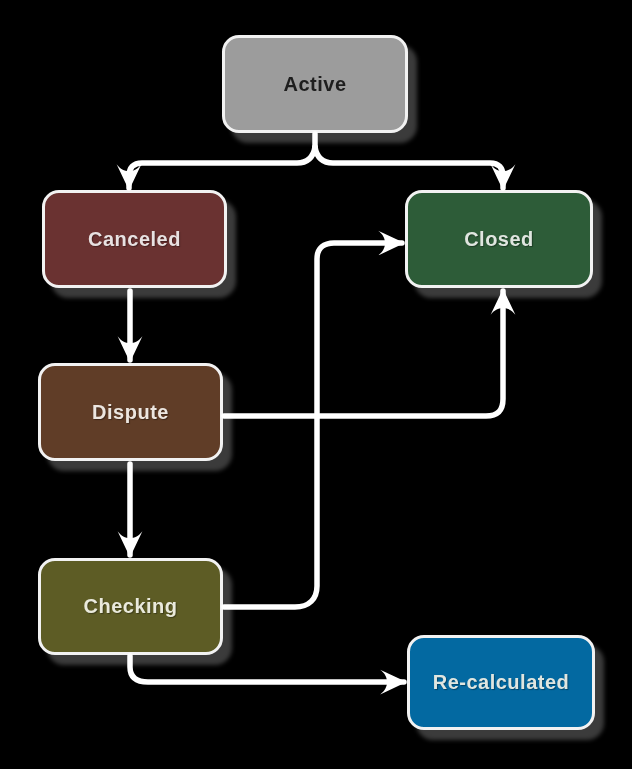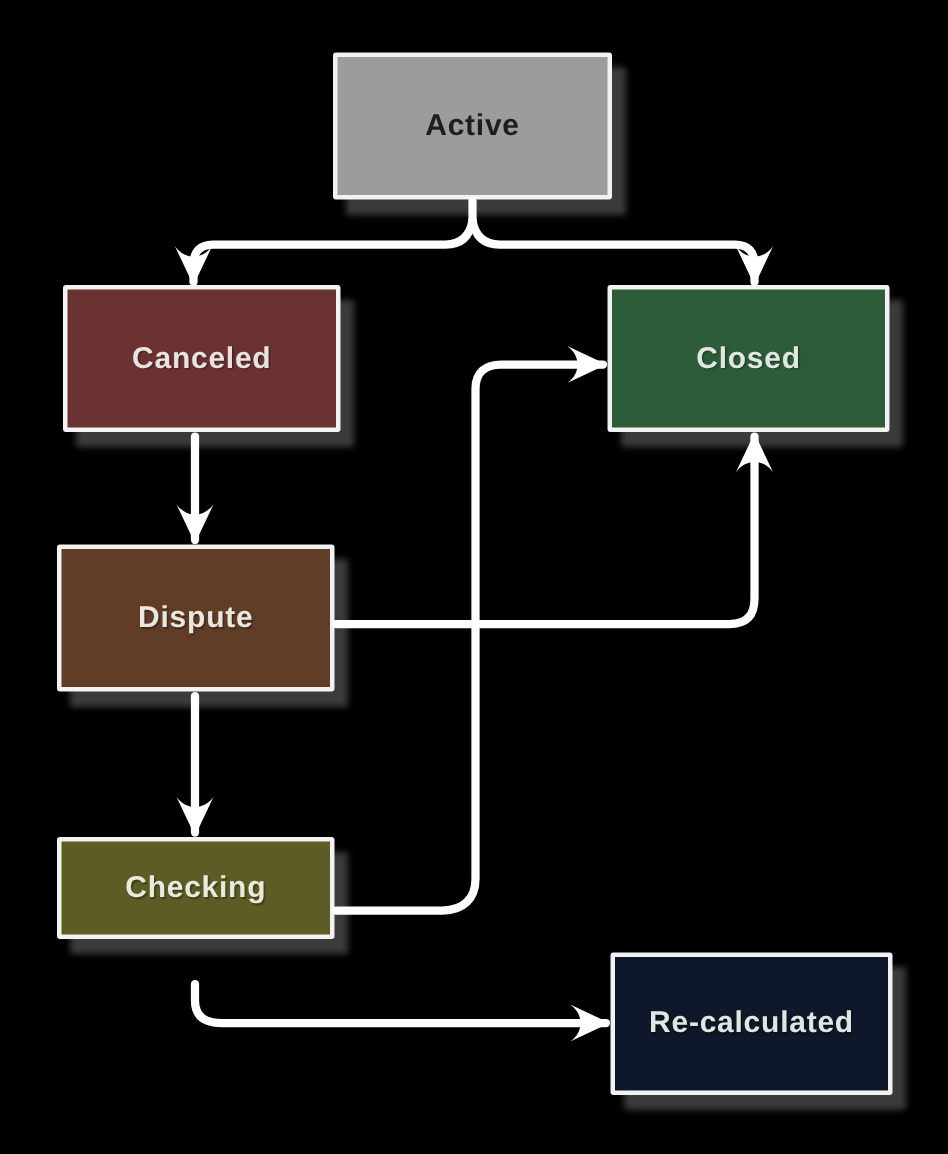--- a/index.html
+++ b/index.html
@@ -29,31 +29,31 @@
     stroke-linejoin:round;
   }
   #arrowhead path{
     fill:var(--connector);
     stroke:none;
   }
   .node{
     position:absolute;z-index:1;
     box-sizing:border-box;
     border:3px solid #f2f2f2;
-    border-radius:2px;
+    border-radius:17px;
     box-shadow:9px 10px 4px rgba(62,62,62,0.95);
     display:flex;align-items:center;justify-content:center;
     font-size:20px;font-weight:700;letter-spacing:0.5px;
     text-shadow:1px 1px 1px rgba(0,0,0,0.35);
   }
   .node-active      {left:222px;top:35px; width:186px;height:98px;}
   .node-canceled    {left:42px; top:190px;width:185px;height:98px;}
   .node-closed      {left:405px;top:190px;width:188px;height:98px;}
   .node-dispute     {left:38px; top:363px;width:185px;height:98px;}
-  .node-checking    {left:38px; top:558px;width:185px;height:68px;}
+  .node-checking    {left:38px; top:558px;width:185px;height:97px;}
   .node-recalculated{left:407px;top:635px;width:188px;height:95px;}
   .node-active{text-shadow:none;}
 </style>
 </head>
 <body>
 
 <div class="stage">
 
   <svg class="edges" width="632" height="769" viewBox="0 0 632 769">
     <defs>
@@ -85,17 +85,17 @@
   </div>
 
   <div class="node node-closed" style="background: rgb(45, 92, 56); color: rgb(224, 230, 224); border-color: rgb(242, 242, 242);">
     <span>Closed</span>
   </div>
 
   <div class="node node-checking" style="background: rgb(93, 92, 37); color: rgb(234, 234, 220); border-color: rgb(242, 242, 242);">
     <span>Checking</span>
   </div>
 
-  <div class="node node-recalculated" style="background: #0f172a; color: rgb(224, 230, 224); border-color: rgb(242, 242, 242);">
+  <div class="node node-recalculated" style="background: #0369a1; color: rgb(224, 230, 224); border-color: rgb(242, 242, 242);">
     <span>Re-calculated</span>
   </div>
 
 </div>
 
 </body></html>

